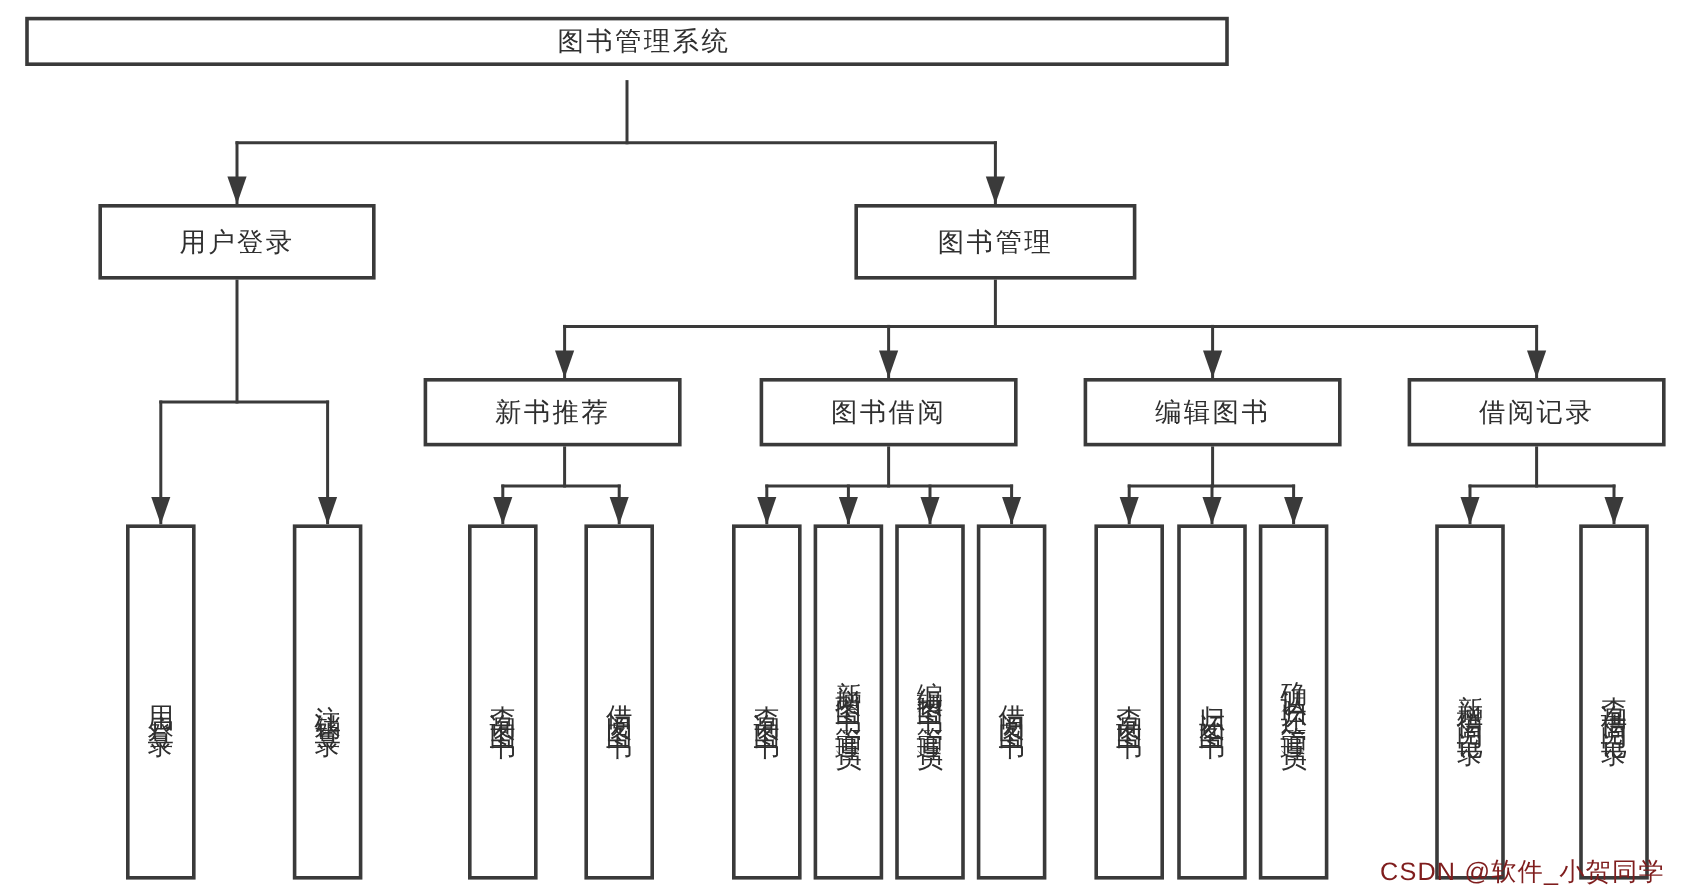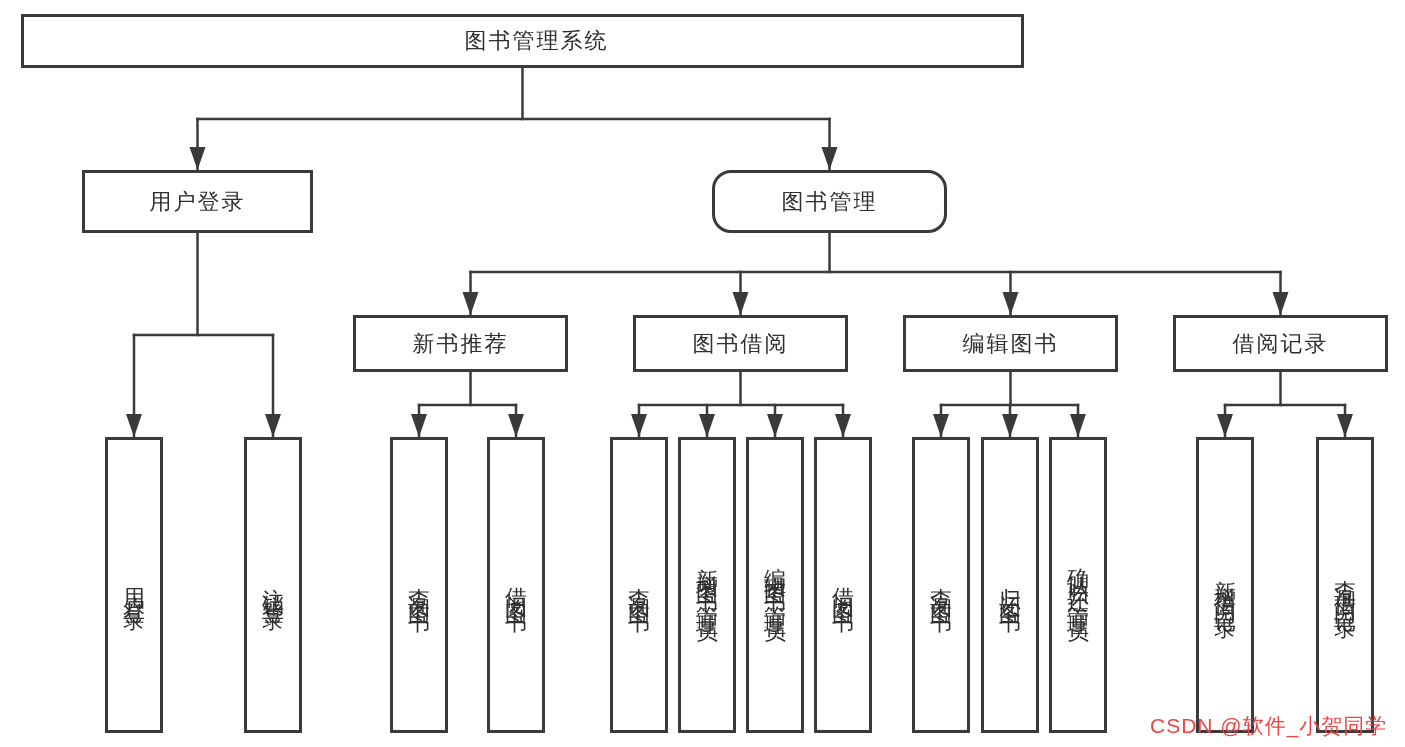--- a/index.html
+++ b/index.html
@@ -45,21 +45,21 @@
     letter-spacing: 0.35em;
     line-height: 1.0;
     white-space: nowrap;
   }
   #watermark {
     position: absolute;
     left: 1150px;
     top: 712px;
     width: 250px;
     font-size: 21px;
-    color: #ef4444;
+    color: #7f1d1d;
     letter-spacing: 1px;
     z-index: 2;
     white-space: nowrap;
   }
 </style>
 </head>
 <body>
 
 <div id="canvas">
 
@@ -106,28 +106,28 @@
       <line x1="1010" y1="405" x2="1010" y2="436" marker-end="url(#arrow)"></line>
       <line x1="1078" y1="405" x2="1078" y2="436" marker-end="url(#arrow)"></line>
 
       <path d="M1280.5 372 V405"></path>
       <path d="M1225 405 H1345"></path>
       <line x1="1225" y1="405" x2="1225" y2="436" marker-end="url(#arrow)"></line>
       <line x1="1345" y1="405" x2="1345" y2="436" marker-end="url(#arrow)"></line>
     </g>
   </svg>
 
-  <div class="box" style="left:21px; top:14px; width:1003px; height:54px;padding-left:28px;">
+  <div class="box" style="left:21px; top:14px; width:1003px; height:41px;padding-left:28px;">
     <span class="h-label">图书管理系统</span>
   </div>
 
   <div class="box" style="left:82px; top:170px; width:231px; height:63px;">
     <span class="h-label">用户登录</span>
   </div>
-  <div class="box" style="left:712px; top:170px; width:235px; height:63px;border-radius:19px;">
+  <div class="box" style="left:712px; top:170px; width:235px; height:63px;">
     <span class="h-label">图书管理</span>
   </div>
 
   <div class="box" style="left:353px; top:315px; width:215px; height:57px;">
     <span class="h-label">新书推荐</span>
   </div>
   <div class="box" style="left:633px; top:315px; width:215px; height:57px;justify-content:center;">
     <span class="h-label">图书借阅</span>
   </div>
   <div class="box" style="left:903px; top:315px; width:215px; height:57px;">

